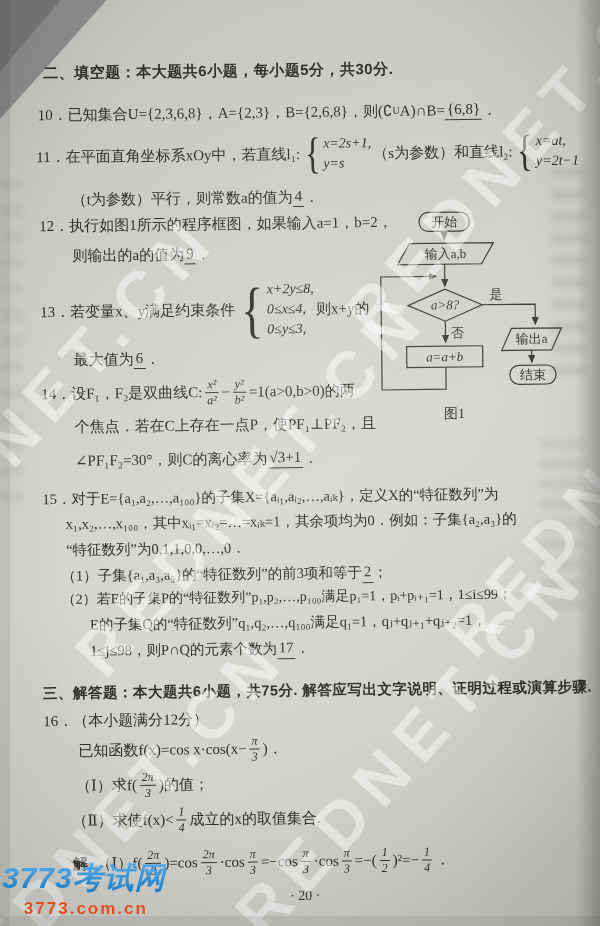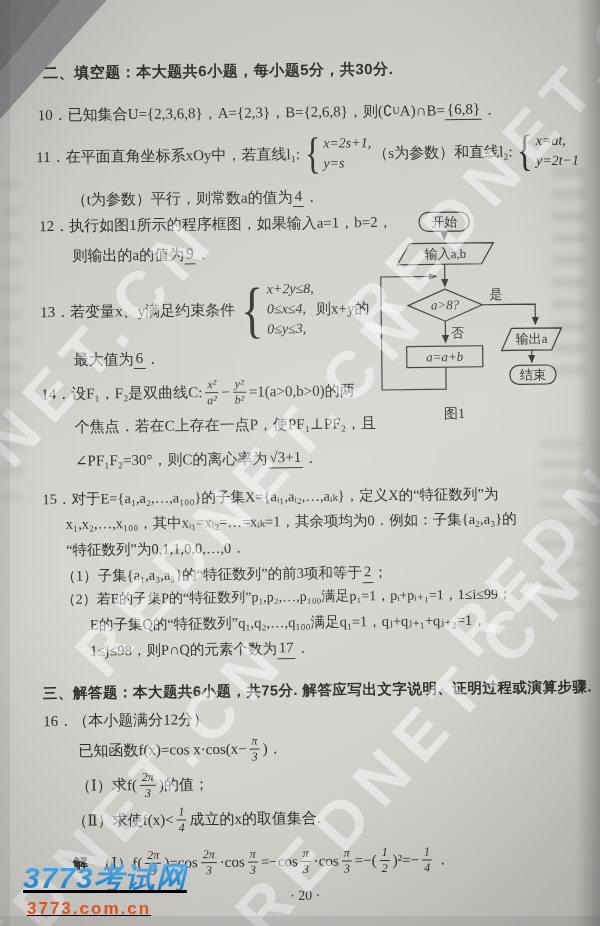--- a/index.html
+++ b/index.html
@@ -44,26 +44,26 @@
 
   .flowchart{position:absolute;left:372px;top:210px;}
   .flowchart text{font-family:"Liberation Serif","DejaVu Serif",serif;font-size:13px;fill:#3b3936;}
   .flowchart .math{font-style:italic;}
 
   .wm-layer{position:absolute;inset:0;pointer-events:none;overflow:hidden;}
   .wm{position:absolute;font:bold 66px "Liberation Sans","DejaVu Sans",sans-serif;
       letter-spacing:12px;color:rgba(255,255,255,0.48);transform-origin:0 0;white-space:nowrap;
       transform:rotate(-48deg);}
 
-  .logo{position:absolute;left:23px;top:858px;text-decoration:underline;}
+  .logo{position:absolute;left:2px;top:858px;}
   .logo-main{font:italic bold 30px "Liberation Sans","DejaVu Sans",sans-serif;letter-spacing:1px;
       background:linear-gradient(180deg,#56aee9 10%,#1678c2 90%);
       -webkit-background-clip:text;background-clip:text;color:transparent;}
   .logo-sub{font:bold 17px "Liberation Sans","DejaVu Sans",sans-serif;color:#e2511b;
-      letter-spacing:2px;margin-top:0px;margin-left:4px;}
+      letter-spacing:2px;margin-top:0px;margin-left:4px;text-align:center;}
   .pagenum{position:absolute;left:240px;top:888px;width:120px;text-align:center;
       font-size:14px;color:#3a3835;}
 </style>
 </head>
 <body>
 
 <div class="page">
   <div class="corner-tl"></div>
   <div class="corner-tl2"></div>
   <div class="smudge sm1"></div>

